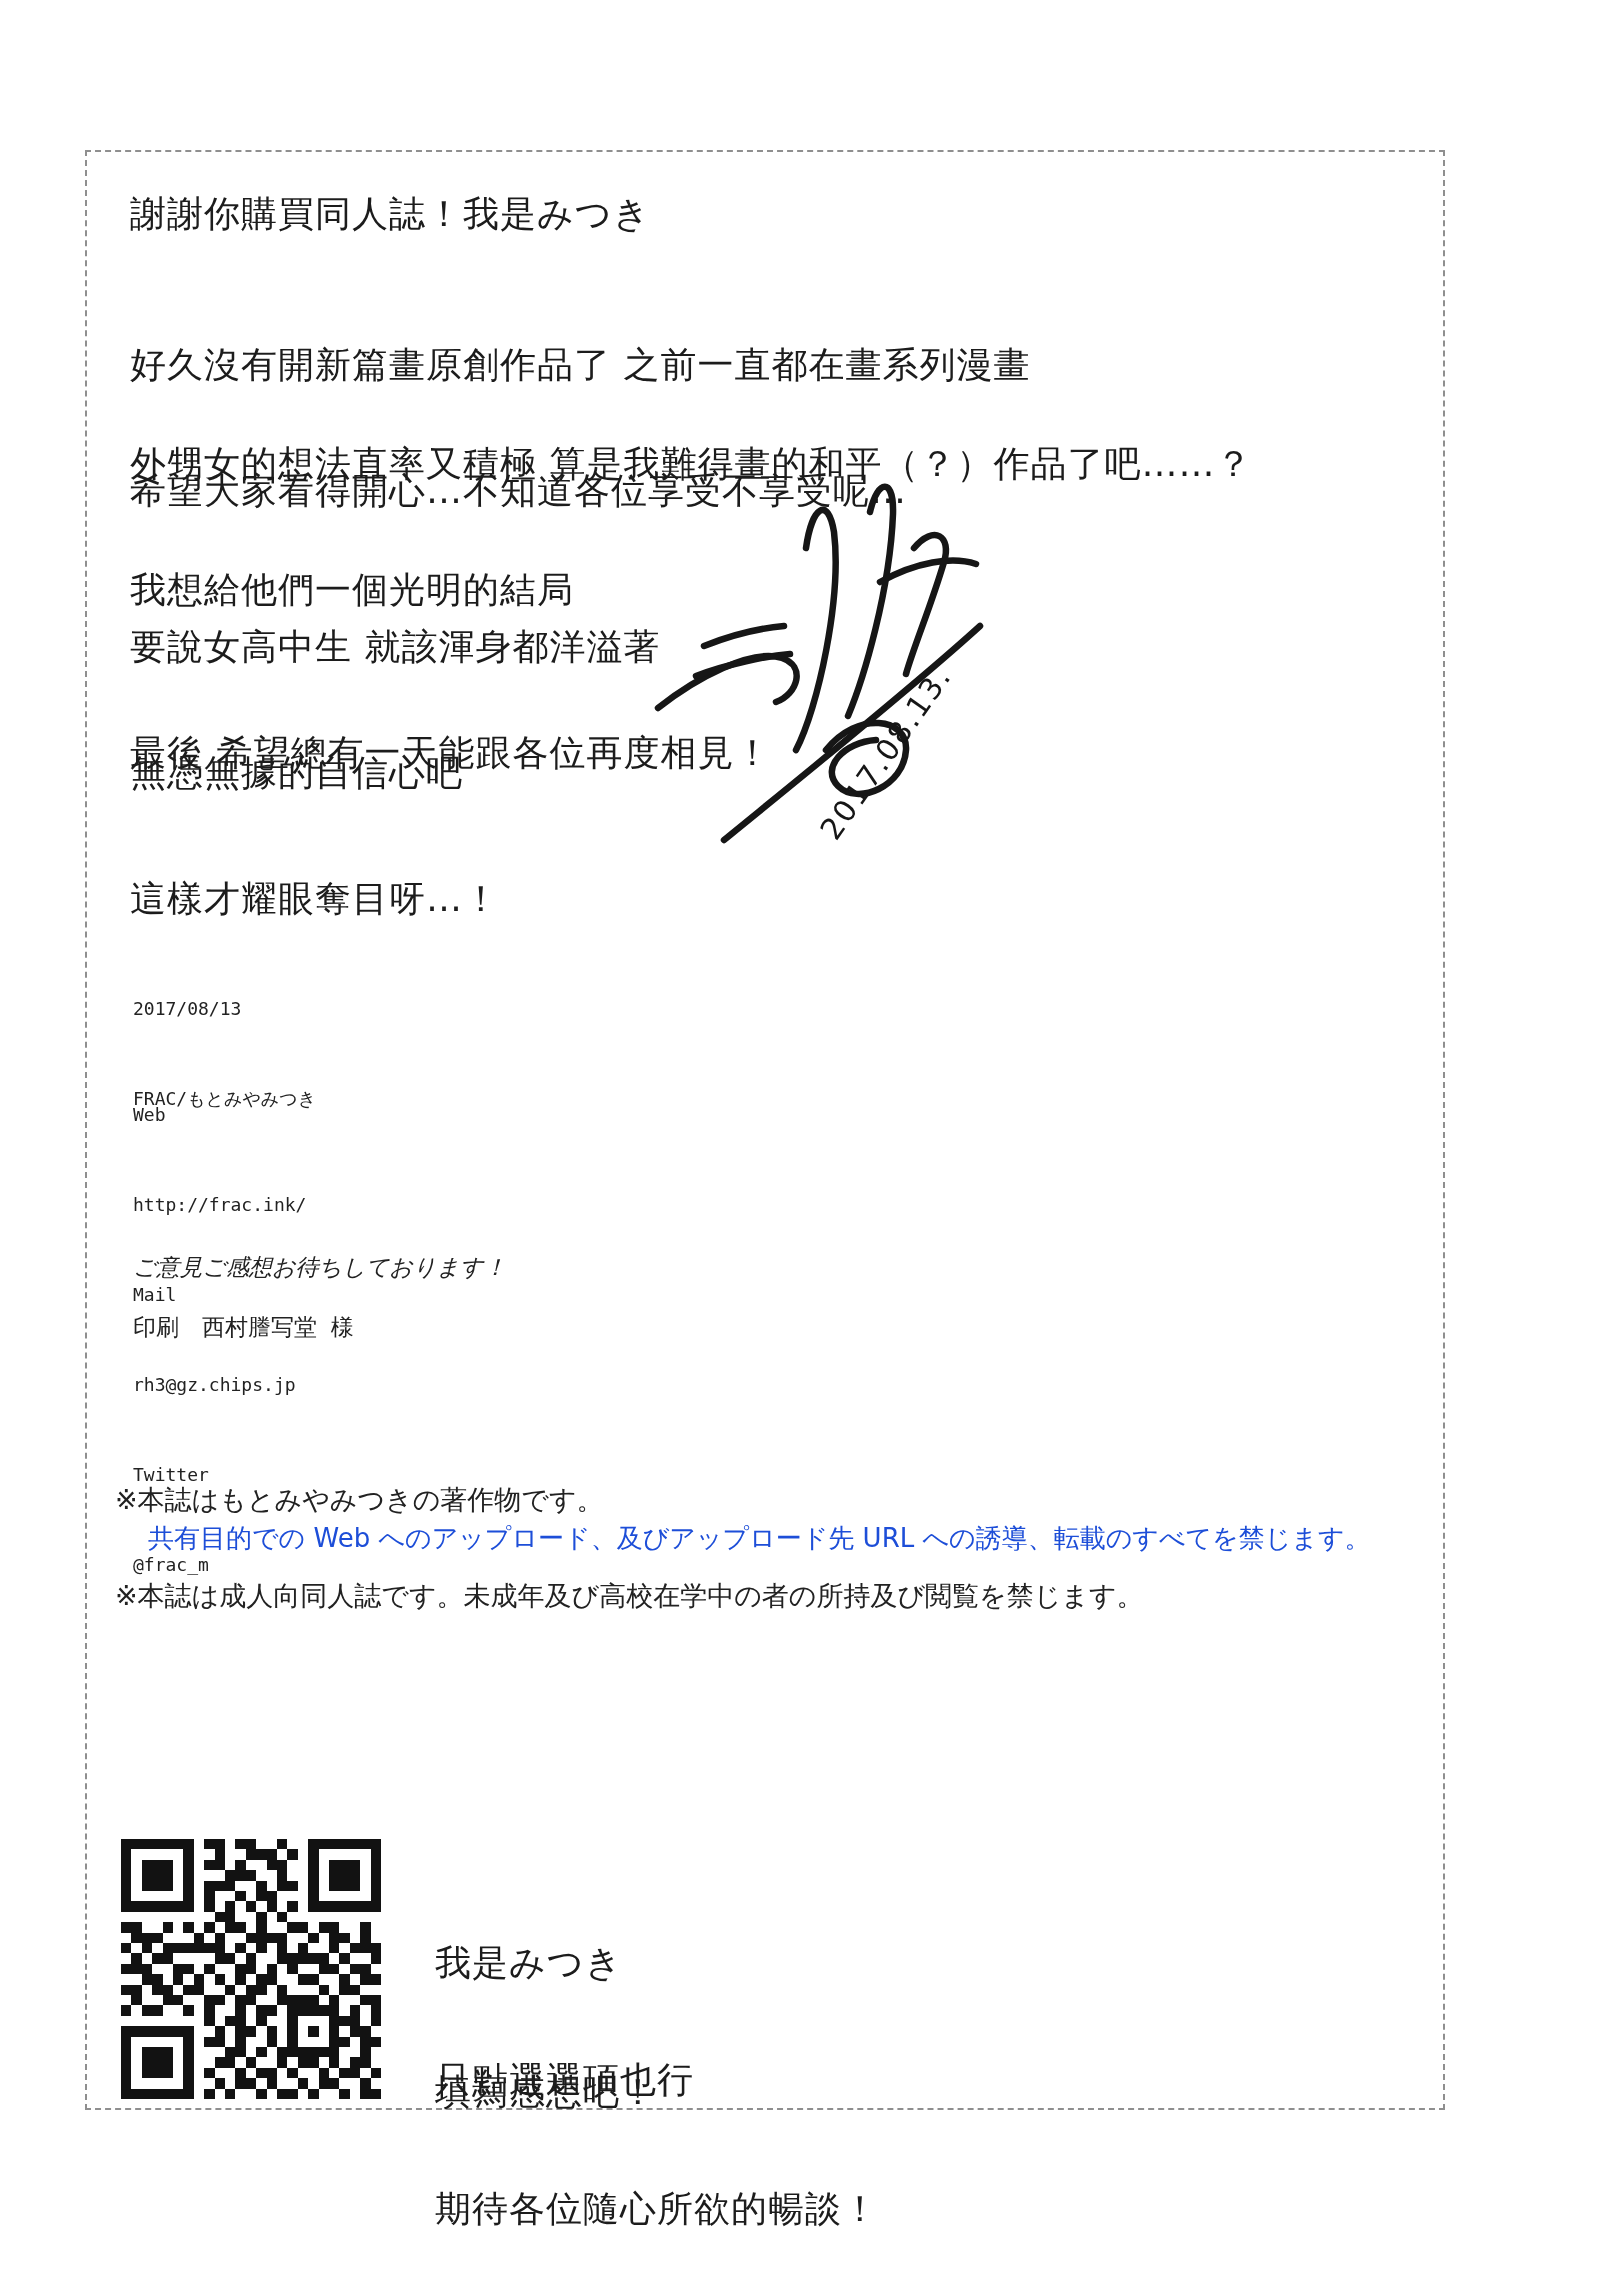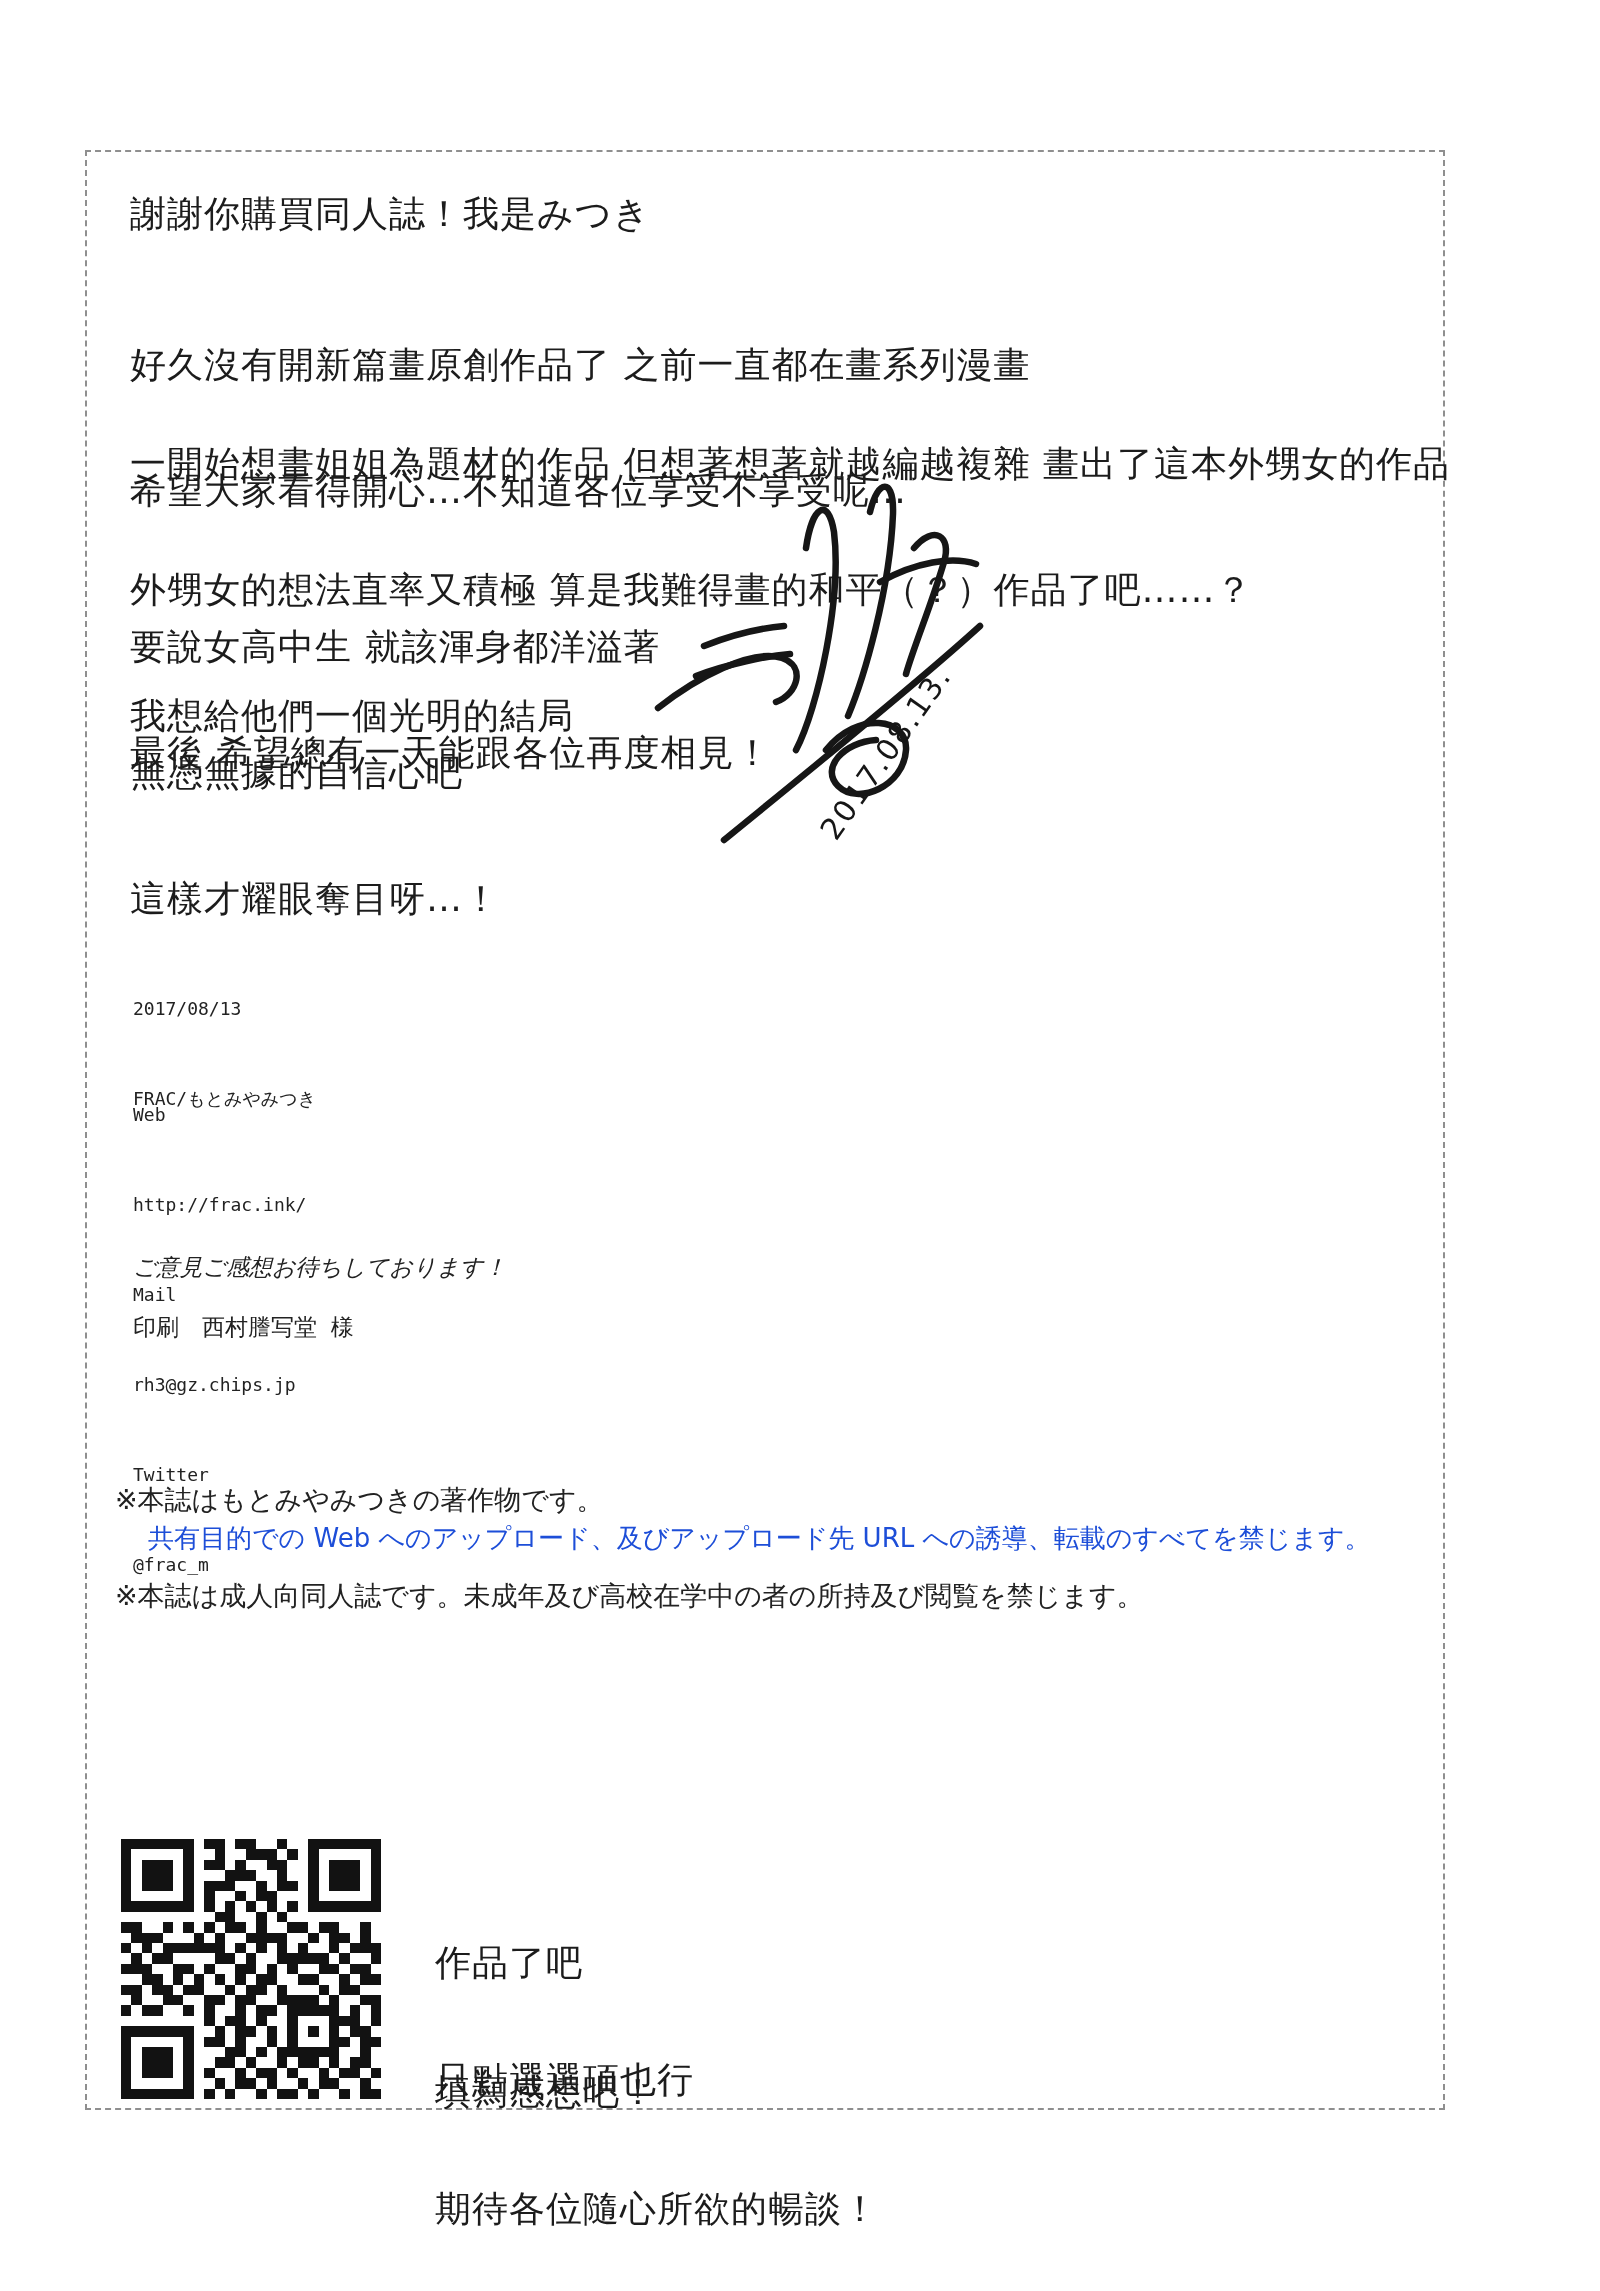--- a/index.html
+++ b/index.html
@@ -39,21 +39,20 @@
   <div class="sheet"></div>
 
   <div class="abs zh" style="left:130px; top:193px;">謝謝你購買同人誌！我是みつき</div>
 
   <div class="abs zh" style="left:130px; top:260px;">
     <div class="ln">好久沒有開新篇畫原創作品了 之前一直都在畫系列漫畫</div>
     <div class="ln">希望大家看得開心…不知道各位享受不享受呢…</div>
   </div>
 
   <div class="abs zh" style="left:130px; top:359px;">
-    <div class="ln">一開始想畫姐姐為題材的作品 但想著想著就越編越複雜 畫出了這本外甥女的作品</div>
     <div class="ln">外甥女的想法直率又積極 算是我難得畫的和平（？）作品了吧……？</div>
     <div class="ln">我想給他們一個光明的結局</div>
   </div>
 
   <div class="abs zh" style="left:130px; top:542px;">
     <div class="ln">要說女高中生 就該渾身都洋溢著</div>
     <div class="ln">無憑無據的自信心吧</div>
     <div class="ln">這樣才耀眼奪目呀…！</div>
   </div>
 
@@ -718,21 +717,21 @@
       <div class="qm d"></div>
       <div class="qm"></div>
       <div class="qm"></div>
       <div class="qm d"></div>
       <div class="qm"></div>
       <div class="qm d"></div>
       <div class="qm d"></div>
     </div>
 
   <div class="abs zh" style="left:435px; top:1855px; line-height:43px;">
-    <div>作品了吧</div>
+    <div>我是みつき</div>
     <div>填寫感想吧！</div>
   </div>
   <div class="abs zh" style="left:435px; top:1972px; line-height:43px;">
     <div>只點選選項也行</div>
     <div>期待各位隨心所欲的暢談！</div>
   </div>
 
 </main>
 
 </body></html>

